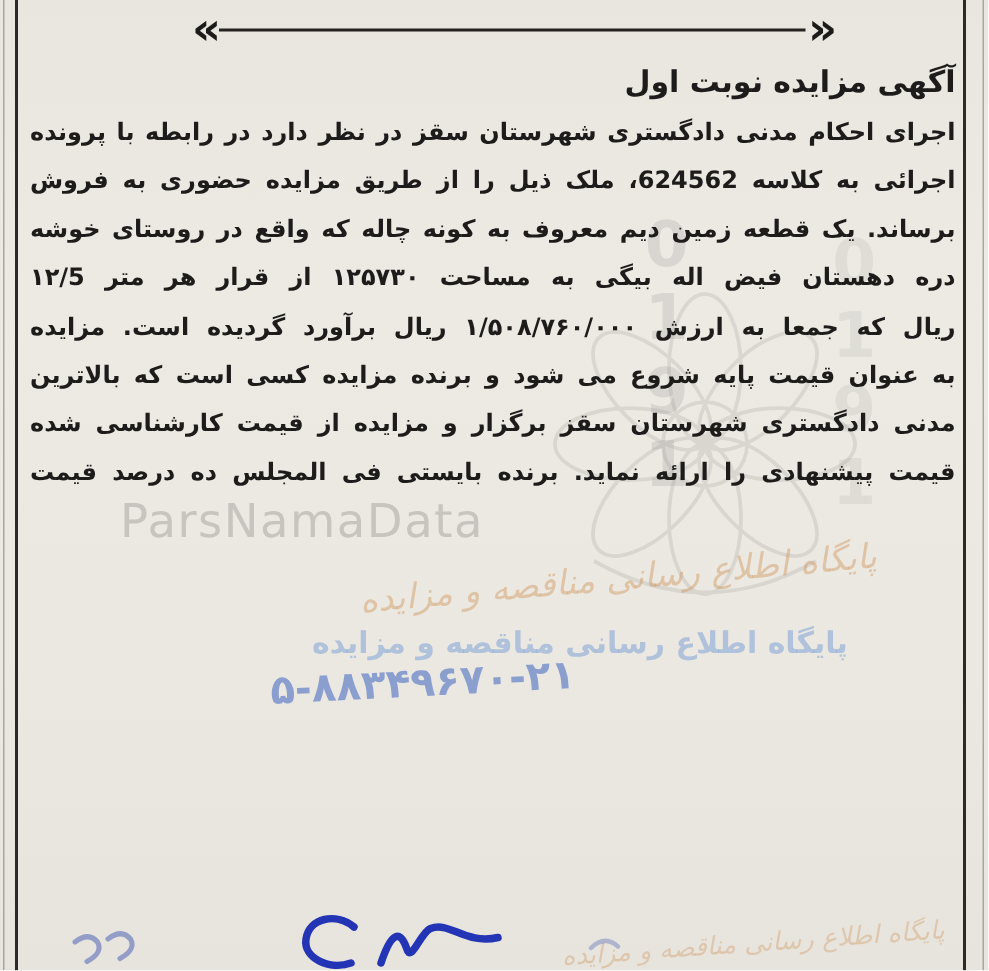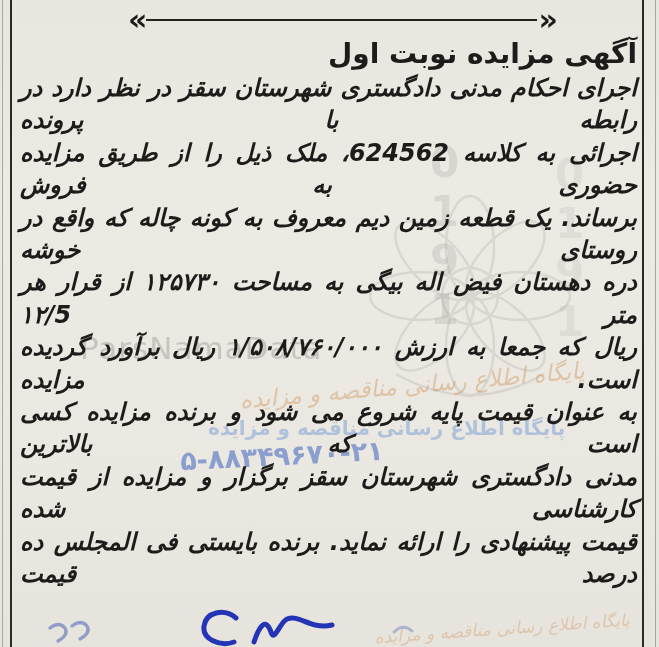--- a/index.html
+++ b/index.html
@@ -29,30 +29,29 @@
     direction:ltr;
   }
   .divider .chev{
     font-size:30px;font-weight:900;line-height:26px;color:#1c1b19;
     letter-spacing:-3px;
   }
   .divider .bar{flex:1;border-top:2.2px solid #24231f;margin:0 2px;}
 
   .title{
     margin-top:5px;
-    font-size:28px;font-weight:700;
+    font-size:20px;font-weight:700;
     line-height:30px;
   }
   .body-text{margin-top:3px;}
   .bline{
-    font-size:24px;font-weight:700;
+    font-size:16px;font-weight:700;
     line-height:32.4px;
     text-align:justify;text-align-last:justify;
     white-space:nowrap1; 
-    font-style:italic;
   }
 
   
   .wm{position:absolute;z-index:1;pointer-events:none;}
   .wm-brand{
     left:80px;top:330px;
     font-size:31px;font-weight:400;letter-spacing:1px;
     color:rgba(115,113,110,0.30);
   }
   .wm-script{

